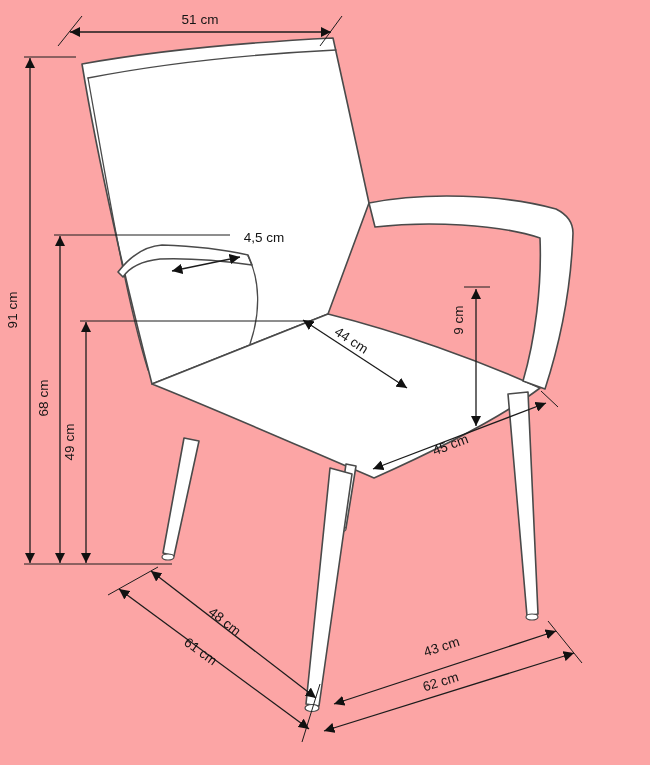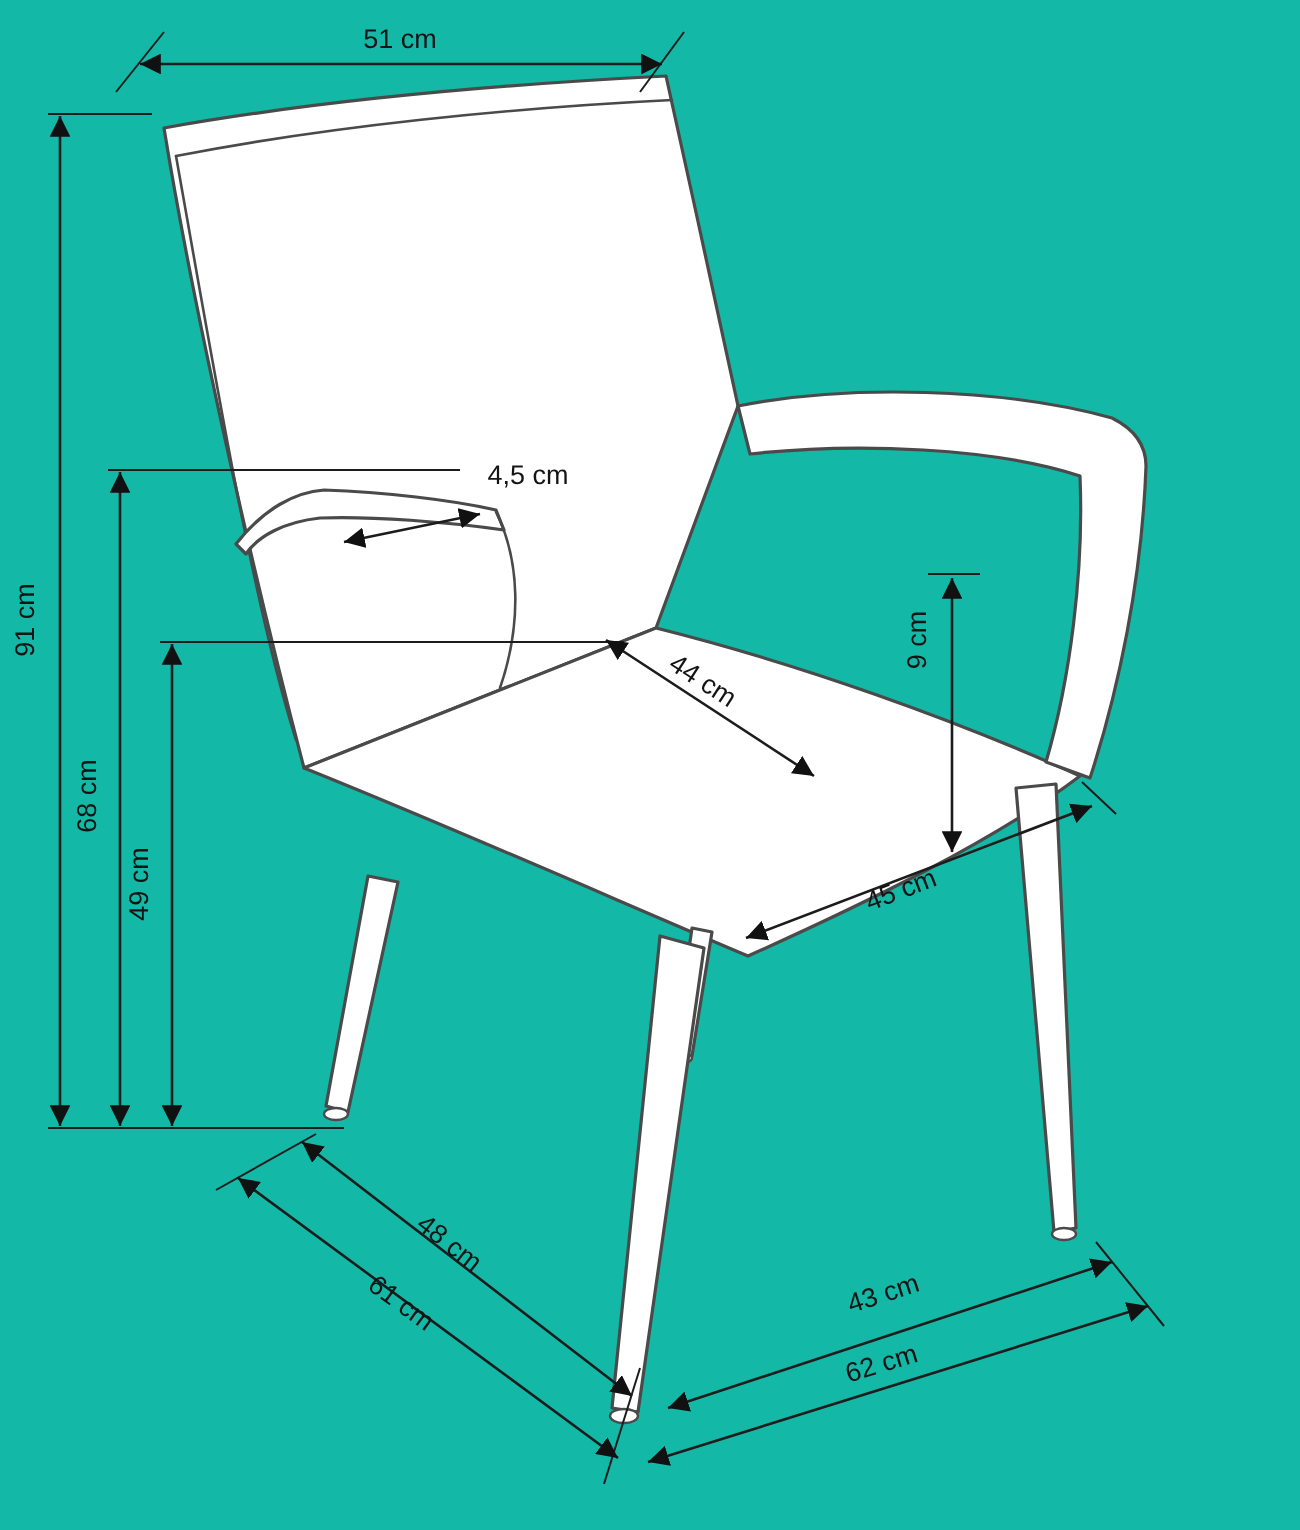--- a/index.html
+++ b/index.html
@@ -1,17 +1,17 @@
 <!DOCTYPE html>
 <html><head>
 <meta charset="utf-8">
 <style>
   html,body { margin:0; padding:0; background:#fff; }
   .stage {
-    width:650px; height:765px; background:#14b8a6;
+    width:650px; height:765px; background:#fca5a5;
     position:relative; overflow:hidden;
     font-family:"Liberation Sans", sans-serif;
   }
   svg text {
     font-family:"Liberation Sans", sans-serif;
     font-size:13.5px;
     fill:#141414;
   }
   .chair  { stroke:#4a4a4a; stroke-width:1.6; fill:#ffffff; stroke-linejoin:round; stroke-linecap:round; }
   .chairline { stroke:#4a4a4a; stroke-width:1.3; fill:none; stroke-linecap:round; }

